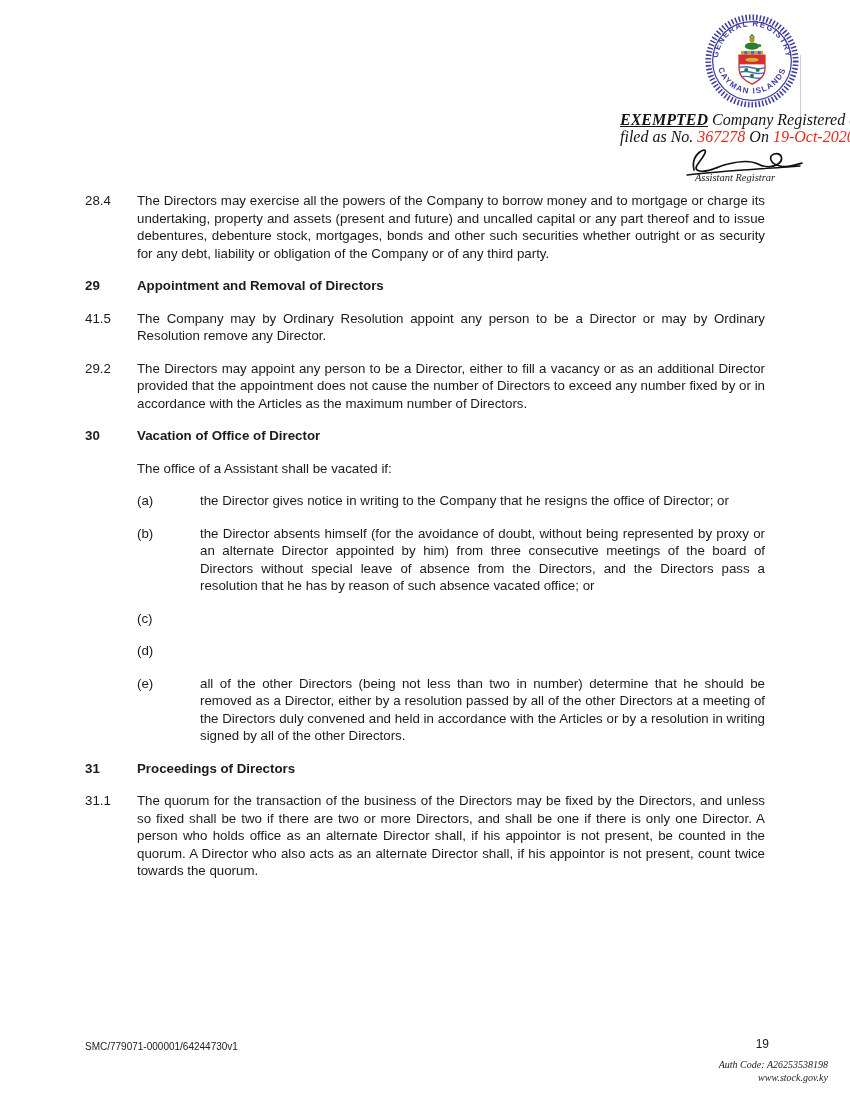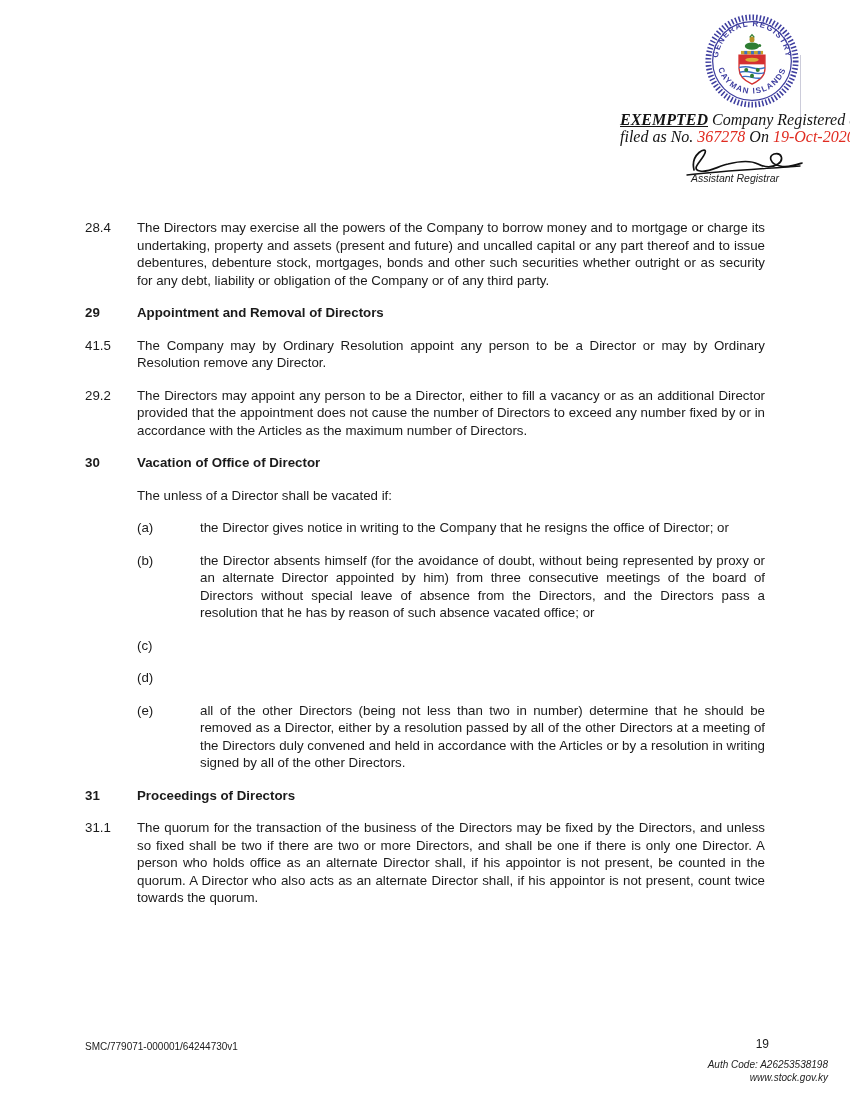--- a/index.html
+++ b/index.html
@@ -17,40 +17,40 @@
     font-family:"Liberation Serif", serif; font-style:italic; font-size:16px; color:#141414;
     white-space:nowrap;
   }
   .stamp-line-1 { top:111px; }
   .stamp-line-2 { top:128px; }
   .stamp-emphasis { font-weight:bold; text-decoration:underline; }
   .stamp-red { color:#e02b20; }
   .signature-svg { position:absolute; left:62px; top:140px; width:130px; height:40px; }
   .signer-title {
     position:absolute; left:0; top:172px; width:230px; text-align:center;
-    font-family:Liberation Sans, sans-serif; font-style:italic; font-size:10.5px; color:#222;
+    font-family:Liberation Serif, serif; font-style:italic; font-size:10.5px; color:#222;
   }
 
   
-  .doc-body { position:absolute; left:85px; right:85px; top:219px; font-size:13.3px; line-height:17.5px; }
+  .doc-body { position:absolute; left:85px; right:85px; top:192px; font-size:13.3px; line-height:17.5px; }
   .block { display:flex; margin-bottom:15px; }
   .block .num { flex:0 0 52px; }
   .block .txt { flex:1; text-align:justify; }
   .block.heading { font-weight:bold; }
   .block.heading .txt { text-align:left; }
   .block.para { margin-left:52px; }
   .block.subclause { margin-left:52px; }
   .block.subclause .num { flex:0 0 63px; }
 
   
   .footer-ref { position:absolute; left:85px; top:1041px; font-size:10px; color:#1b1b1b; }
   .footer-page { position:absolute; right:81px; top:1037px; font-size:12px; color:#1b1b1b; }
   .footer-auth, .footer-url {
     position:absolute; right:22px; text-align:right;
-    font-family:Liberation Sans, sans-serif; font-style:italic; font-size:10px; color:#222;
+    font-family:Liberation Serif, serif; font-style:italic; font-size:10px; color:#222;
   }
   .footer-auth { top:1059px; }
   .footer-url  { top:1072px; }
 </style>
 </head>
 <body>
 
 <div class="page">
 
   <div class="stamp-area">
@@ -130,21 +130,21 @@
       </div>
       <div class="block clause">
         <div class="num">29.2</div>
         <div class="txt">The Directors may appoint any person to be a Director, either to fill a vacancy or as an additional Director provided that the appointment does not cause the number of Directors to exceed any number fixed by or in accordance with the Articles as the maximum number of Directors.</div>
       </div>
       <div class="block heading">
         <div class="num">30</div>
         <div class="txt">Vacation of Office of Director</div>
       </div>
       <div class="block para">
-        <div class="txt">The unless of a Director shall be vacated if:</div>
+        <div class="txt">The office of a Assistant shall be vacated if:</div>
       </div>
       <div class="block subclause">
         <div class="num">(a)</div>
         <div class="txt">the Director gives notice in writing to the Company that he resigns the office of Director; or</div>
       </div>
       <div class="block subclause">
         <div class="num">(b)</div>
         <div class="txt">the Director absents himself (for the avoidance of doubt, without being represented by proxy or an alternate Director appointed by him) from three consecutive meetings of the board of Directors without special leave of absence from the Directors, and the Directors pass a resolution that he has by reason of such absence vacated office; or</div>
       </div>
       <div class="block subclause">

